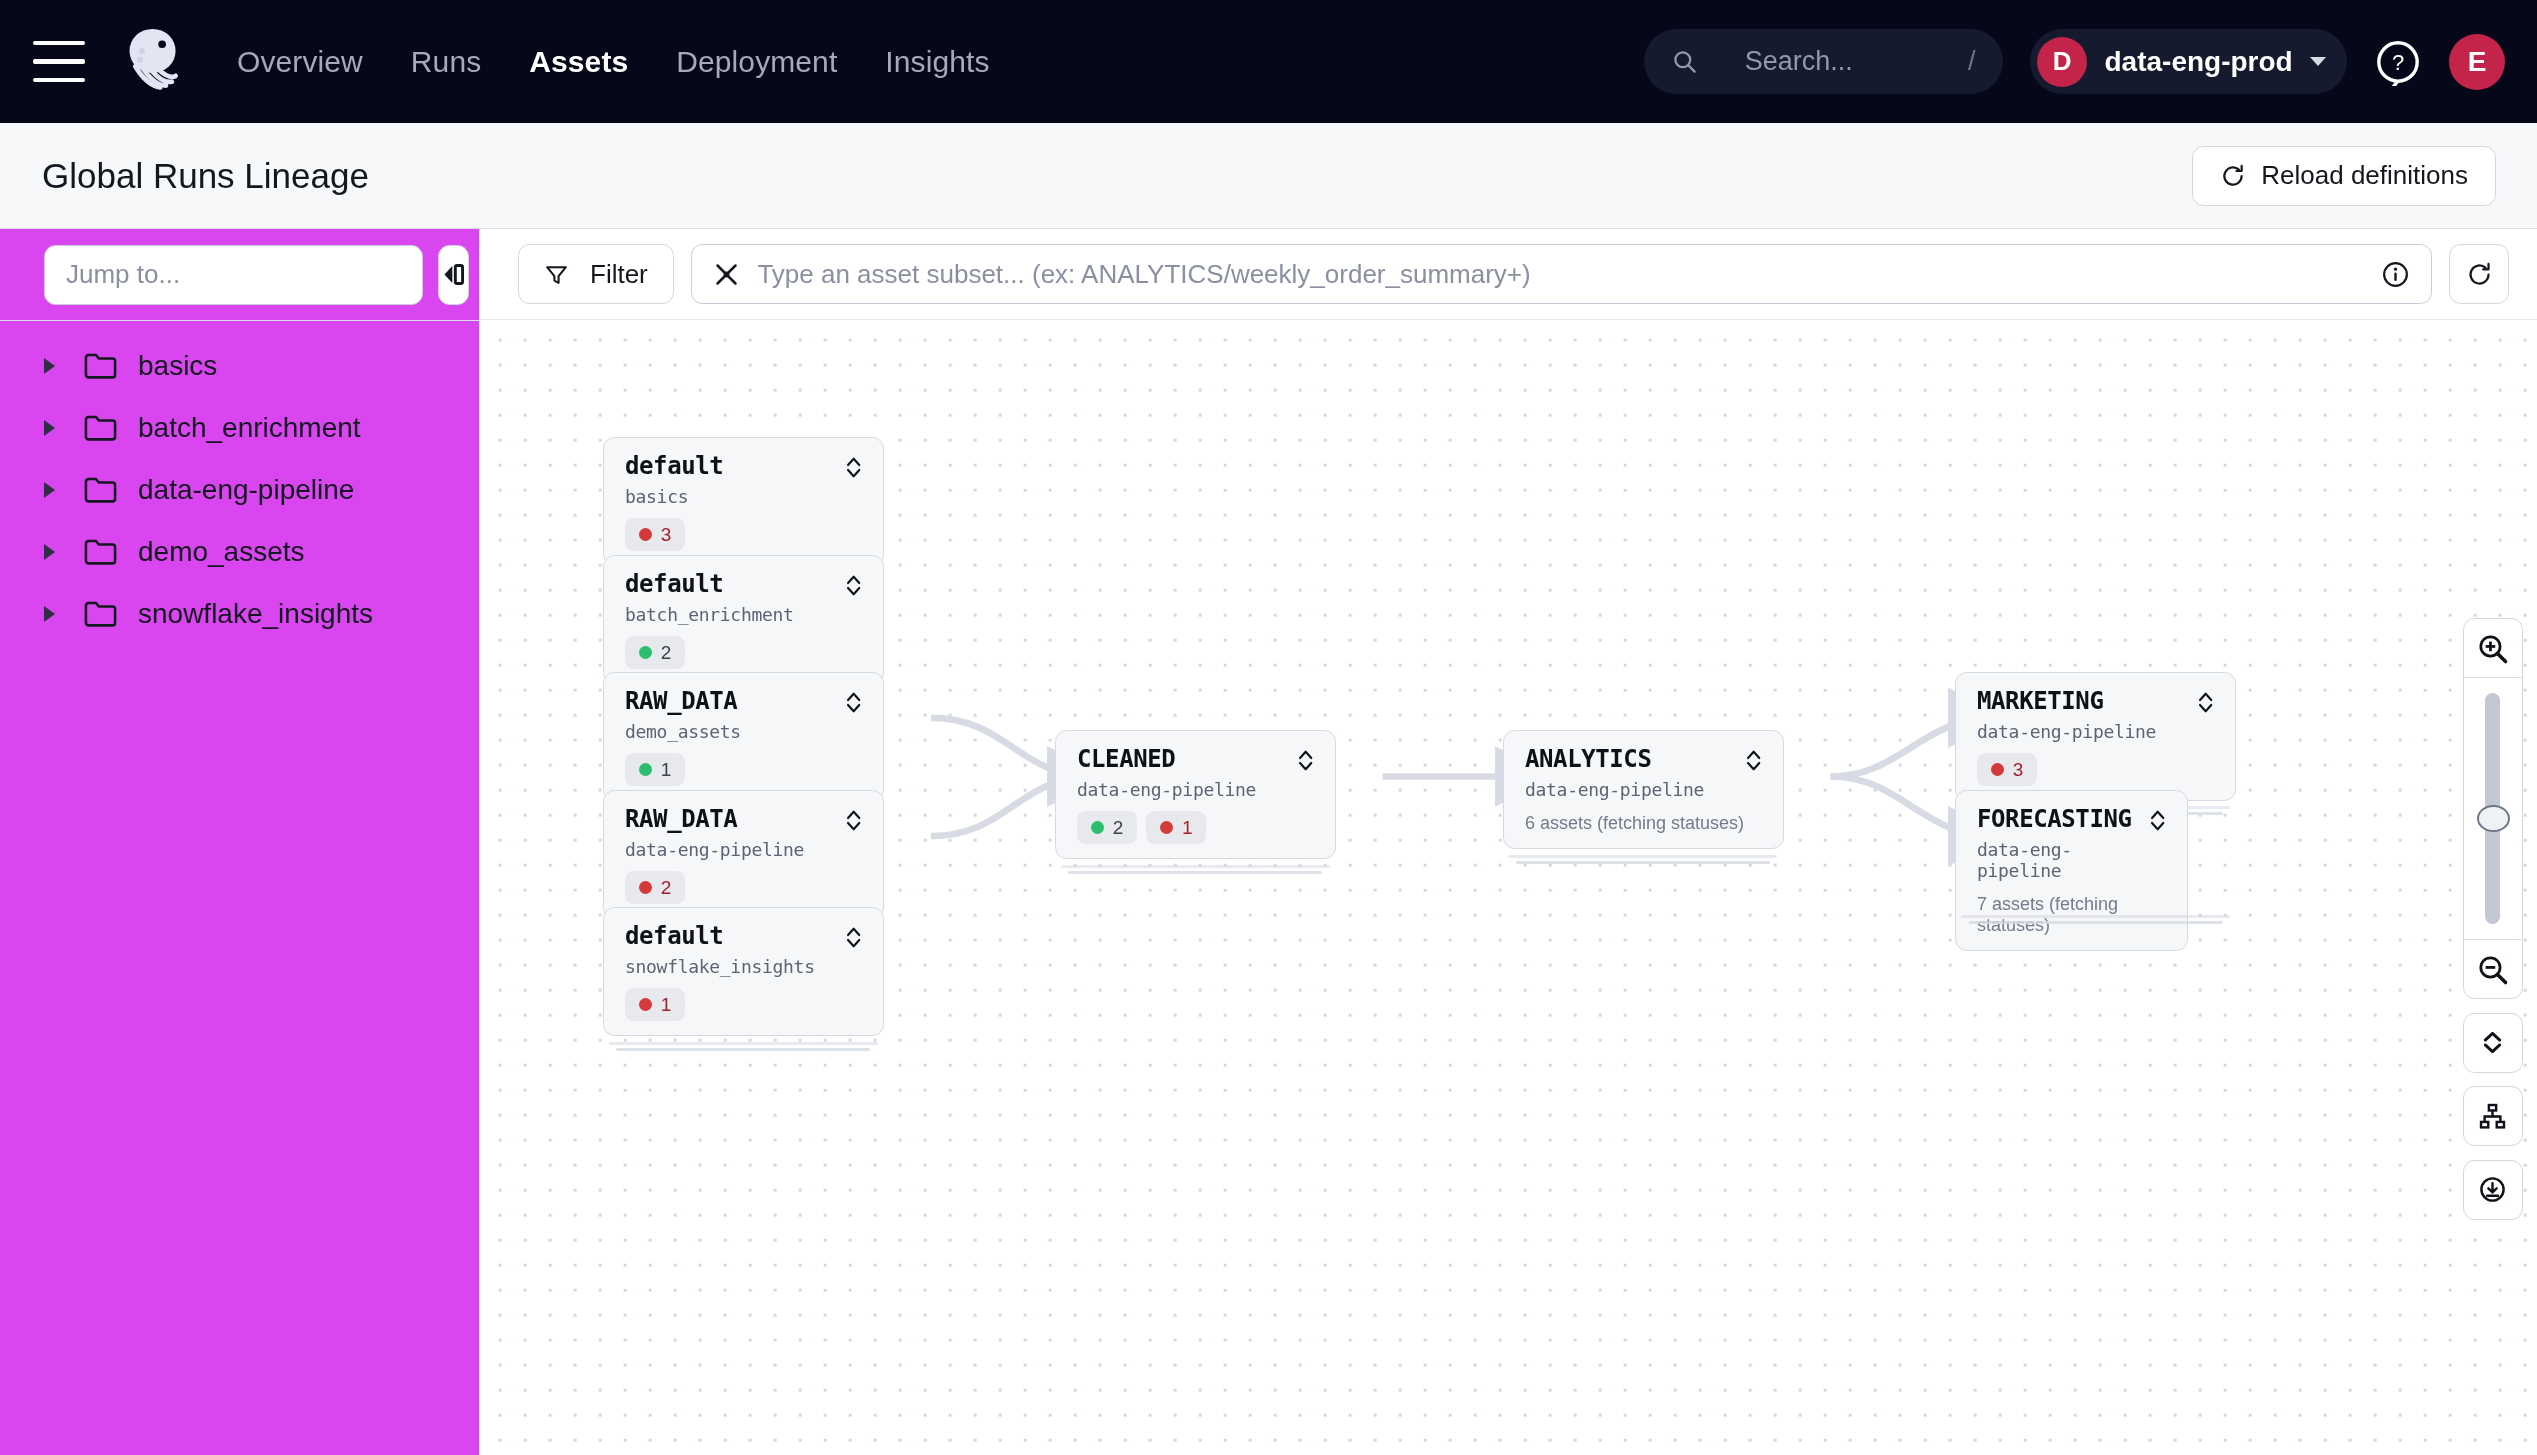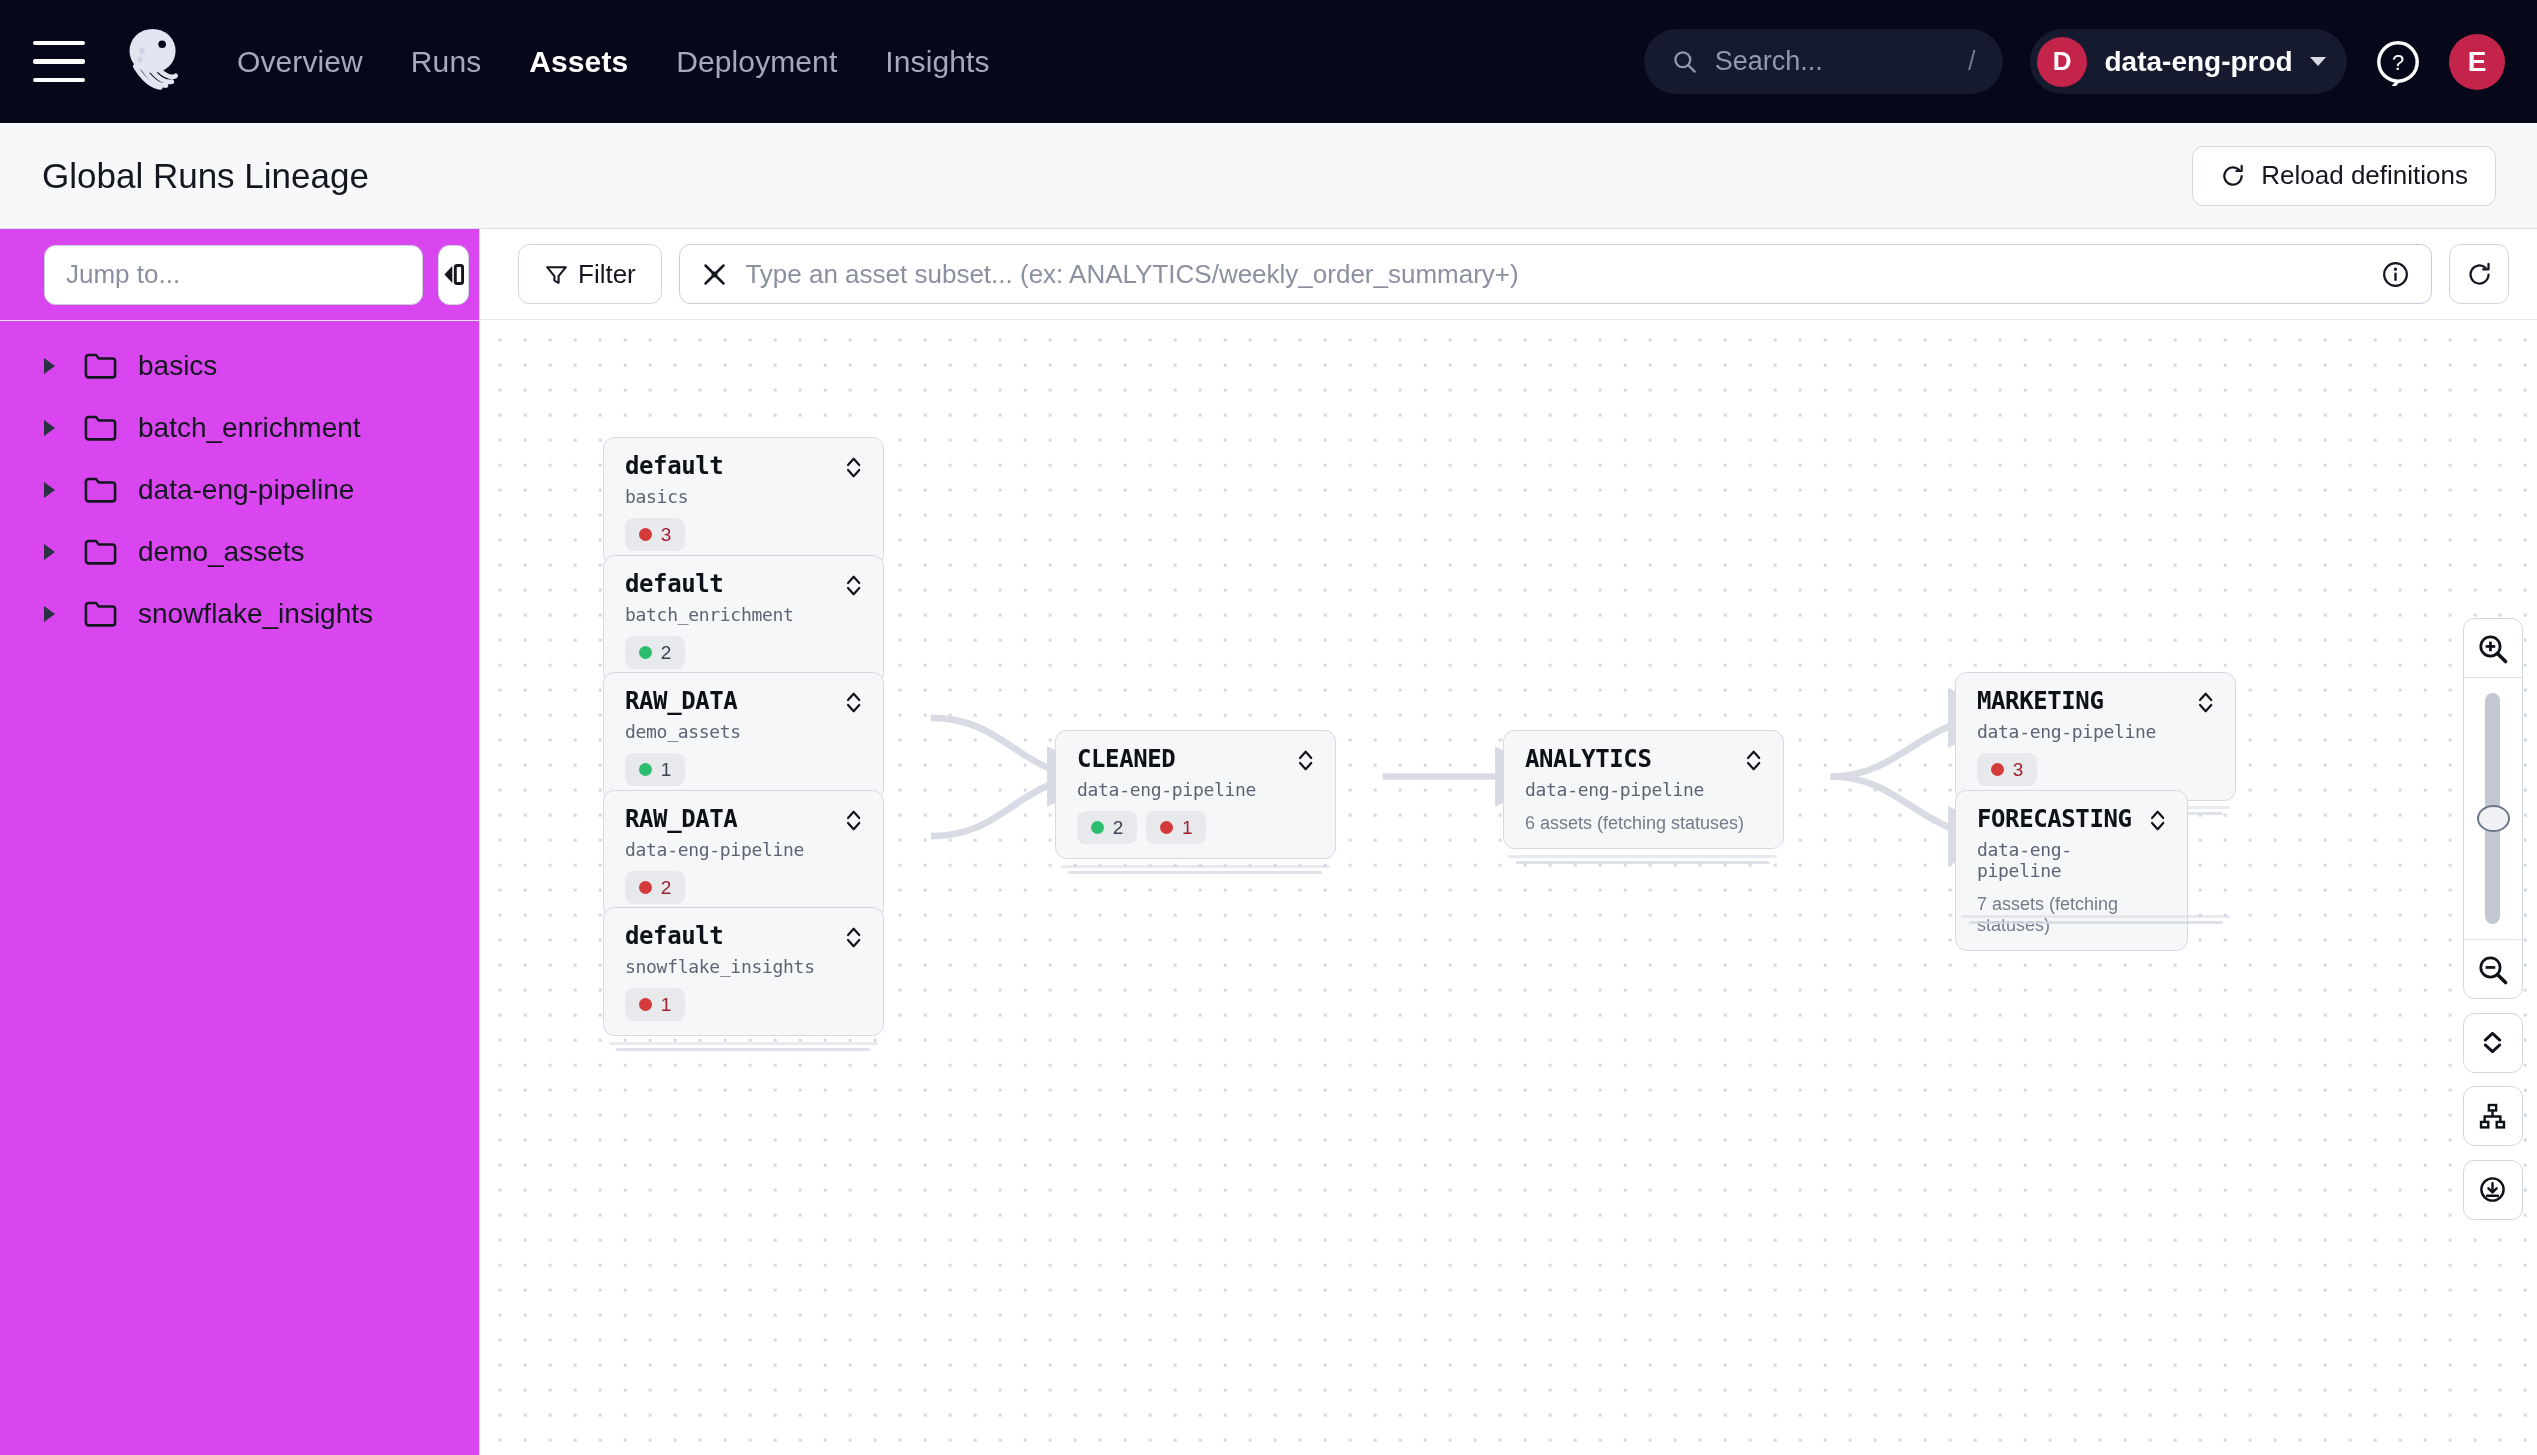--- a/index.html
+++ b/index.html
@@ -29,21 +29,21 @@
 
   .topnav-right {
     position: absolute; right: 33px; top: 0; height: 123px;
     display:flex; align-items:center; gap: 27px;
   }
   .searchbox {
     width: 359px; height: 65px; background:#151A2E; border-radius: 33px;
     display:flex; align-items:center; padding: 0 27px; gap: 17.3px;
     cursor: text;
   }
-  .searchbox .ph { font-size: 27px; color:#9299AB; flex:1; }
+  .searchbox .ph { font-size: 27px; color:#9299AB; flex:1;margin-left:30px; }
   .searchbox .slash { font-size: 27px; color:#6E7689; }
   .deploy-pill {
     height: 65px; background: #151A2E; border-radius: 33px;
     display:flex; align-items:center; padding: 0 21px 0 7.7px; gap: 17.3px;
     cursor: pointer;
   }
   .deploy-badge {
     width: 50px; height: 50px; border-radius: 50%;
     background: #C4234A; color:#fff; font-size: 26px; font-weight: 700;
     display:flex; align-items:center; justify-content:center;
@@ -95,21 +95,21 @@
   .tree-label { font-size:28px;color:#14171F; }
 
   
   .graph-wrap { flex:1; display:flex; flex-direction:column; background:#fff; }
   .graph-toolbar {
     height: 91px; display:flex; align-items:center; gap:17.3px;
     padding: 0 29px 0 38px; border-bottom:1px solid #E3E6EC;
   }
   .filter-btn {
     height:60px;border:1px solid #D2D6DE;border-radius:11.5px;background:#fff;
-    display:flex;align-items:center;gap:9px;padding:0 25px;cursor:pointer;
+    display:flex;align-items:center;gap:21px;padding:0 25px;cursor:pointer;
     font-size:26px;color:#14171F;
   }
   .subset-input-wrap {
     flex:1;height:60px;border:1px solid #C9CEDA;border-radius:11.5px;background:#fff;
     display:flex;align-items:center;gap:17.3px;padding:0 21px;
   }
   .subset-input {
     flex:1;border:none;outline:none;font-size:26px;color:#14171F;background:transparent;
     font-family:"Liberation Sans",sans-serif;
   }

